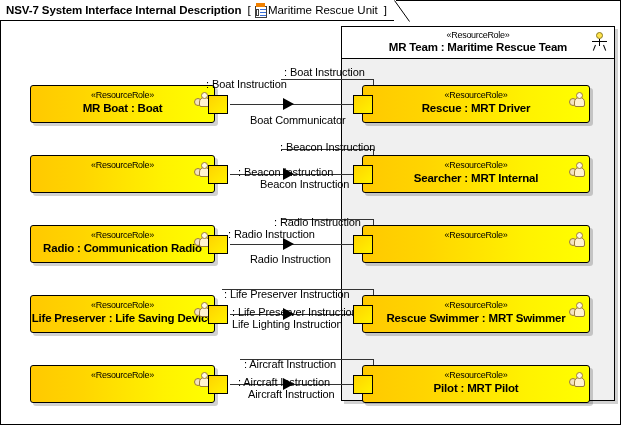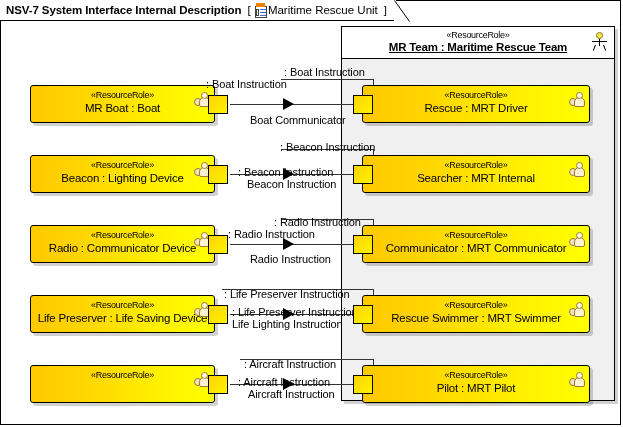--- a/index.html
+++ b/index.html
@@ -69,21 +69,21 @@
     z-index:4;
   }
   .part .stereo{
     position:absolute;left:0;right:0;top:4px;
     text-align:center;font-size:9px;color:#000;
     letter-spacing:-0.3px;
     white-space:nowrap;
   }
   .part .pname{
     position:absolute;left:0;right:0;top:16px;
-    text-align:center;font-size:11.5px;font-weight:normal;color:#000;
+    text-align:center;font-size:11.5px;font-weight:bold;color:#000;
     letter-spacing:-0.2px;
     white-space:nowrap;
   }
 
   
   .role-icon{position:absolute;width:18px;height:16px;}
   .role-icon .ball-b{
     position:absolute;left:0;top:6px;width:8px;height:8px;border-radius:50%;
     background:#F4E3C0;border:1px solid #9a7b3a;box-sizing:border-box;
   }
@@ -111,21 +111,21 @@
     background:#FFFFFF;
     border-bottom:1px solid #000;
     box-sizing:border-box;
   }
   .container-head .stereo{
     position:absolute;left:0;right:0;top:3px;text-align:center;
     font-size:9px;color:#000;letter-spacing:-0.3px;white-space:nowrap;
   }
   .container-head .pname{
     position:absolute;left:0;right:0;top:14px;text-align:center;
-    font-size:11.5px;font-weight:bold;color:#000;letter-spacing:-0.2px;white-space:nowrap;text-decoration:underline;
+    font-size:11.5px;font-weight:bold;color:#000;letter-spacing:-0.2px;white-space:nowrap;
   }
   .actor-icon{position:absolute;width:16px;height:20px;}
   .actor-icon .a-head{
     position:absolute;left:5px;top:0;width:7px;height:7px;border-radius:50%;
     background:#FFE34D;border:1px solid #8a7a20;box-sizing:border-box;
   }
   .actor-icon .a-vert{position:absolute;left:8px;top:7px;width:1px;height:7px;background:#000;}
   .actor-icon .a-arms{position:absolute;left:1px;top:9px;width:15px;height:1px;background:#000;}
   .actor-icon .a-lleg{position:absolute;left:4px;top:13px;width:1px;height:6px;background:#000;transform:rotate(22deg);transform-origin:top;}
   .actor-icon .a-rleg{position:absolute;left:12px;top:13px;width:1px;height:6px;background:#000;transform:rotate(-22deg);transform-origin:top;}
@@ -211,32 +211,31 @@
     <div class="role-icon" style="right:2px;top:6px;">
       <div class="ball-b"></div>
         <div class="body2"></div>
         <div class="head"></div>
     </div>
   </div>
   <div class="port" style="left:208px;top:95px;"></div>
 
   <div class="part" style="left:30px;top:155px;width:185px;height:38px;">
     <div class="stereo">«ResourceRole»</div>
-    <div class="pname">Beacon : Lighting Device</div>
     <div class="role-icon" style="right:2px;top:6px;">
       <div class="ball-b"></div>
         <div class="body2"></div>
         <div class="head"></div>
     </div>
   </div>
   <div class="port" style="left:208px;top:165px;"></div>
 
   <div class="part" style="left:30px;top:225px;width:185px;height:38px;">
     <div class="stereo">«ResourceRole»</div>
-    <div class="pname">Radio : Communicator Device</div>
+    <div class="pname">Radio : Communication Radio</div>
     <div class="role-icon" style="right:2px;top:6px;">
       <div class="ball-b"></div>
         <div class="body2"></div>
         <div class="head"></div>
     </div>
   </div>
   <div class="port" style="left:208px;top:235px;"></div>
 
   <div class="part" style="left:30px;top:295px;width:185px;height:38px;">
     <div class="stereo">«ResourceRole»</div>
@@ -276,21 +275,20 @@
     <div class="role-icon" style="right:2px;top:6px;">
       <div class="ball-b"></div>
         <div class="body2"></div>
         <div class="head"></div>
     </div>
   </div>
   <div class="port" style="left:353px;top:165px;"></div>
 
   <div class="part" style="left:362px;top:225px;width:228px;height:38px;">
     <div class="stereo">«ResourceRole»</div>
-    <div class="pname">Communicator : MRT Communicator</div>
     <div class="role-icon" style="right:2px;top:6px;">
       <div class="ball-b"></div>
         <div class="body2"></div>
         <div class="head"></div>
     </div>
   </div>
   <div class="port" style="left:353px;top:235px;"></div>
 
   <div class="part" style="left:362px;top:295px;width:228px;height:38px;">
     <div class="stereo">«ResourceRole»</div>
@@ -313,21 +311,21 @@
     </div>
   </div>
   <div class="port" style="left:353px;top:375px;"></div>
 
   <div class="clabel" style="left:284px;top:66px;">: Boat Instruction</div>
   <div class="clabel" style="left:206px;top:78px;">: Boat Instruction</div>
   <div class="clabel" style="left:250px;top:114px;">Boat Communicator</div>
 
   <div class="clabel" style="left:280px;top:141px;">: Beacon Instruction</div>
   <div class="clabel" style="left:238px;top:166px;">: Beacon Instruction</div>
-  <div class="clabel" style="left:247px;top:178px;">Beacon Instruction</div>
+  <div class="clabel" style="left:260px;top:178px;">Beacon Instruction</div>
 
   <div class="clabel" style="left:274px;top:216px;">: Radio Instruction</div>
   <div class="clabel" style="left:228px;top:228px;">: Radio Instruction</div>
   <div class="clabel" style="left:250px;top:253px;">Radio Instruction</div>
 
   <div class="clabel" style="left:224px;top:288px;">: Life Preserver Instruction</div>
   <div class="clabel" style="left:232px;top:306px;">: Life Preserver Instruction</div>
   <div class="clabel" style="left:232px;top:318px;">Life Lighting Instruction</div>
 
   <div class="clabel" style="left:244px;top:358px;">: Aircraft Instruction</div>

